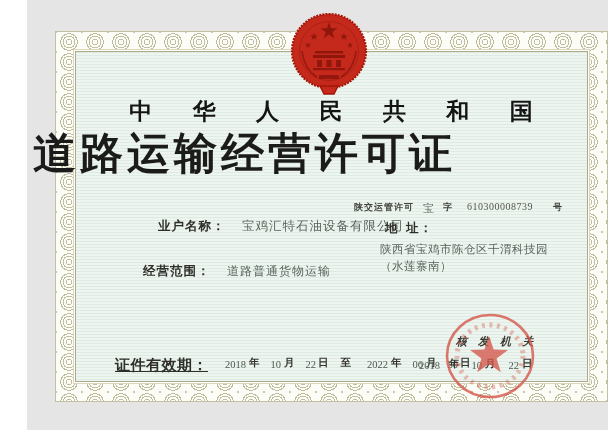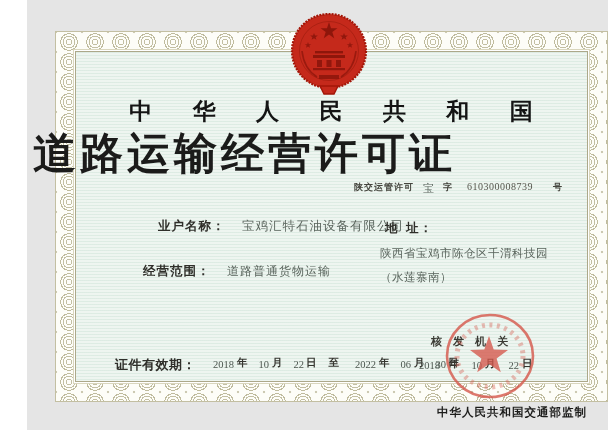--- a/index.html
+++ b/index.html
@@ -48,21 +48,21 @@
     padding-left:17px; color:#141414; z-index:4;
     font-family:"Liberation Sans", sans-serif;
   }
   .main-title {
     left:0; right:0; top:125px; text-align:left;
     font-family:"Liberation Serif", serif; font-weight:bold;
     font-size:43px; letter-spacing:4px; padding-left:6px;
     color:#1b1b1a; z-index:4;
   }
   .permit-row {
-    left:327px; top:179px; display:flex; align-items:baseline; z-index:4;
+    left:327px; top:199px; display:flex; align-items:baseline; z-index:4;
   }
   .permit-prefix, .permit-zi, .permit-suffix {
     font-weight:bold; font-size:9px; letter-spacing:1px; color:#45453e;
   }
   .permit-region {
     font-family:"Liberation Serif", serif; font-size:11px; color:#5a655d;
     position:relative; top:2px; margin-left:9px;
   }
   .permit-zi { margin-left:9px; }
   .permit-number {
@@ -81,27 +81,27 @@
   .owner-row .field-value { margin-left:12px;font-family:Liberation Serif, serif; }
   .scope-row { left:116px; top:261px; z-index:4; }
   .scope-row .field-value { margin-left:12px; font-size:12px; }
   .addr-label {
     left:358px; top:220px; width:48px; display:flex;
     justify-content:space-between; z-index:4;
   }
   .addr-value {
     left:353px; top:241px; white-space:normal; width:170px;
     font-family:"Liberation Serif", serif; font-size:11.5px;
-    letter-spacing:.5px; line-height:24px; color:#59645c; z-index:4;
+    letter-spacing:.5px; line-height:17px; color:#59645c; z-index:4;
   }
   .validity-row {
     left:88px; top:356px; display:flex; align-items:flex-start; z-index:4;
   }
   .validity-label {
-    font-weight:bold; font-size:13px; letter-spacing:.5px; color:#2f2f2a;
+    font-weight:bold; font-size:15px; letter-spacing:.5px; color:#2f2f2a;text-decoration:underline;
   }
   .num {
     font-family:"Liberation Serif", serif; font-size:10.5px;
     color:#4d5750; position:relative; top:3px;
   }
   .unit { font-weight:bold; font-size:10.5px; color:#35352f; }
   .until { font-weight:bold; font-size:10.5px; color:#35352f; }
   .validity-row .num.n1 { margin-left:17px; }
   .validity-row .unit.u1 { margin-left:3px; }
   .validity-row .num.n2 { margin-left:11px; }
@@ -109,22 +109,22 @@
   .validity-row .num.n3 { margin-left:11px; }
   .validity-row .unit.u3 { margin-left:2px; }
   .validity-row .until  { margin-left:12px; }
   .validity-row .num.n4 { margin-left:16px; }
   .validity-row .unit.u4 { margin-left:3px; }
   .validity-row .num.n5 { margin-left:11px;text-align:right; }
   .validity-row .unit.u5 { margin-left:3px; }
   .validity-row .num.n6 { margin-left:11px; }
   .validity-row .unit.u6 { margin-left:2px; }
   .authority {
-    left:404px; top:334px; font-weight:bold; font-size:11px;
-    letter-spacing:4px; color:#3a3a33; z-index:4;
+    left:429px; top:334px; font-weight:bold; font-size:11px;
+    letter-spacing:4px; color:#3a3a33; z-index:4;font-style:italic;
   }
   .issue-row { left:392px; top:357px; display:flex; align-items:flex-start; z-index:4; }
   .issue-row .unit.u1 { margin-left:9px; }
   .issue-row .num.n2 { margin-left:12px; }
   .issue-row .unit.u2 { margin-left:3px; }
   .issue-row .num.n3 { margin-left:13px; }
   .issue-row .unit.u3 { margin-left:3px; }
   .emblem { position:absolute; left:263px; top:11px; z-index:5; }
   .stamp  { position:absolute; left:413px; top:310px; z-index:6; pointer-events:none; }
   .footer {
@@ -216,15 +216,14 @@
     <span class="num n3">22</span>
     <span class="unit u3">日</span>
   </div>
 
   <svg class="stamp" width="100" height="92" viewBox="0 0 100 92">
     <ellipse cx="50" cy="46" rx="43" ry="41" fill="none" stroke="#d5564a" stroke-width="2.6" opacity="0.8"></ellipse>
     <ellipse cx="50" cy="46" rx="33" ry="31" fill="none" stroke="#d5564a" stroke-width="5" stroke-dasharray="3 4.5" opacity="0.38"></ellipse>
     <polygon points="49,26 53.7,39.6 68,39.9 56.6,48.6 60.8,62.3 49,54.1 37.2,62.3 41.4,48.6 30,39.9 44.3,39.6" fill="#d5564a" opacity="0.78"></polygon>
   </svg>
 
-  <div class="footer">中华人民共和国交通部监制</div>
 
 </div>
 
 </body></html>

